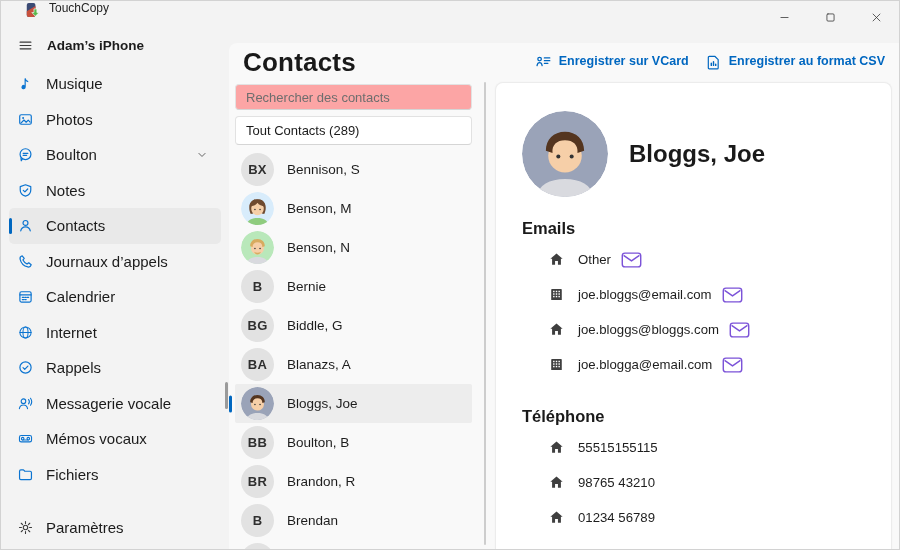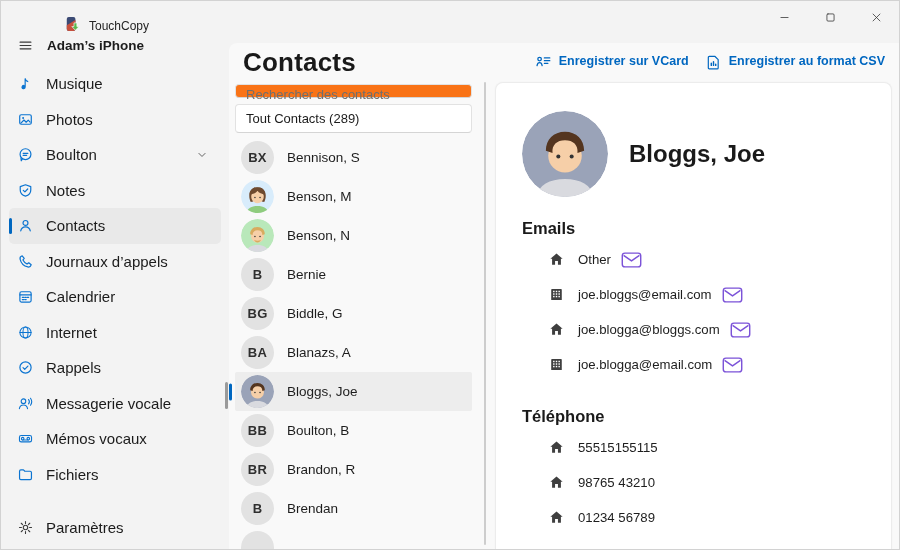--- a/index.html
+++ b/index.html
@@ -8,21 +8,21 @@
   }
   *{box-sizing:border-box; margin:0; padding:0;}
   html,body{width:900px;height:550px;}
   body{font-family:"Liberation Sans","DejaVu Sans",sans-serif; background:#fff;}
   .window{position:relative;width:900px;height:550px;background:var(--win-bg);
     border:1px solid #d2d2d2;overflow:hidden;color:#1b1b1b;}
   .icon{display:inline-flex;align-items:center;justify-content:center;flex:none;}
   .icon svg{width:100%;height:100%;display:block;}
 
   
-  .titlebar{height:32px;display:flex;align-items:flex-end;padding-left:62px;}
+  .titlebar{height:32px;display:flex;align-items:flex-start;padding-left:22px;}
   .logo{width:18px;height:18px;margin-right:8px;}
   .app-title{font-size:12px;color:#242424;}
   .win-controls{position:absolute;top:0;right:0;display:flex;height:32px;}
   .win-btn{width:46px;height:32px;display:flex;align-items:center;justify-content:center;
     background:transparent;border:none;color:#333;cursor:pointer;}
   .win-btn .icon{width:13px;height:13px;}
 
   
   .sidebar{position:absolute;left:0;top:20px;bottom:0;width:228px;display:flex;flex-direction:column;}
   .side-header{display:flex;align-items:center;height:34px;margin:7px 8px 4px;padding-left:9px;}
@@ -46,21 +46,21 @@
     border-top-left-radius:8px;overflow:hidden;}
   .content-header{display:flex;padding:4px 14px 0 14px;}
   .page-title{font-size:26px;font-weight:600;color:#191919;letter-spacing:.2px;}
   .actions{margin-left:auto;display:flex;gap:16px;margin-top:7px;}
   .action-btn{display:flex;align-items:flex-start;gap:7px;background:none;border:none;
     color:var(--accent);font-family:inherit;font-size:12.5px;font-weight:700;cursor:pointer;}
   .action-btn .icon{width:17px;height:17px;}
 
   
   .list-col{position:absolute;left:6px;top:41px;width:237px;bottom:0;}
-  .search-box{height:14px;background:#f97316;border:1px solid #e2e2e2;border-bottom-color:#d5d5d5;
+  .search-box{height:26px;background:#fca5a5;border:1px solid #e2e2e2;border-bottom-color:#d5d5d5;
     border-radius:4px;}
   .search-box input{width:100%;height:100%;border:none;outline:none;background:transparent;
     font-family:inherit;font-size:13px;color:#1b1b1b;padding:0 10px;}
   .search-box input::placeholder{color:#6e6e6e;}
   .filter-box{margin-top:6px;height:29px;background:#fff;border:1px solid #e2e2e2;
     border-bottom-color:#d5d5d5;border-radius:4px;display:flex;align-items:center;
     padding:0 10px;font-size:13px;color:#1b1b1b;cursor:pointer;}
   .filter-box .chev{margin-left:auto;width:14px;height:14px;color:#4f4f4f;}
   .contact-list{margin-top:5px;}
   .contact-row{height:39px;display:flex;align-items:center;padding-left:6px;position:relative;
@@ -475,21 +475,21 @@
                       </svg>
                     </span>
                   </button>
        </div>
                 <div class="d-row">
          <span class="icon type-icon">
                     <svg viewBox="0 0 20 20" fill="currentColor">
                       <path d="M10 3l7.2 6h-2v7.2h-3.5v-4.4H8.3v4.4H4.8V9h-2z"></path>
                     </svg>
                   </span>
-         <span class="d-text">joe.blogga@bloggs.com</span>
+         <span class="d-text">joe.bloggs@bloggs.com</span>
          <button class="mail-btn">
                     <span class="icon ">
                       <svg viewBox="0 0 22 17" fill="none" stroke="currentColor" stroke-width="1.5" stroke-linejoin="round">
                         <rect x="1.2" y="1.2" width="19.6" height="14.6" rx="2.8"></rect>
                         <path d="M2.6 3.6l8.4 5.9 8.4-5.9"></path>
                       </svg>
                     </span>
                   </button>
        </div>
                 <div class="d-row">

